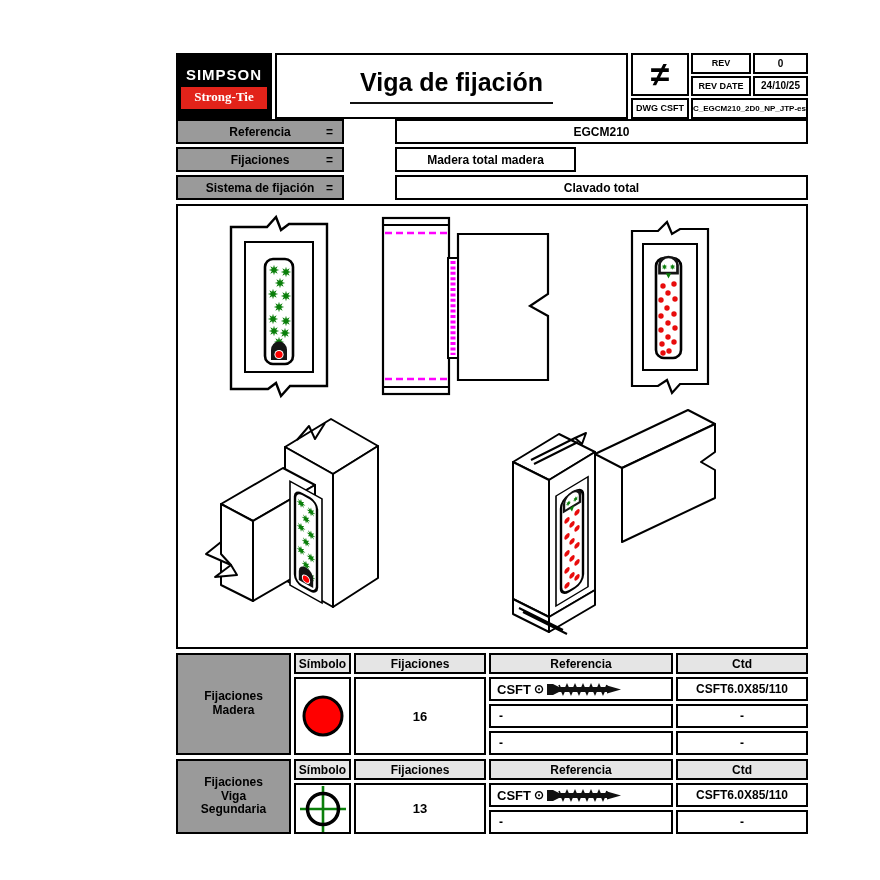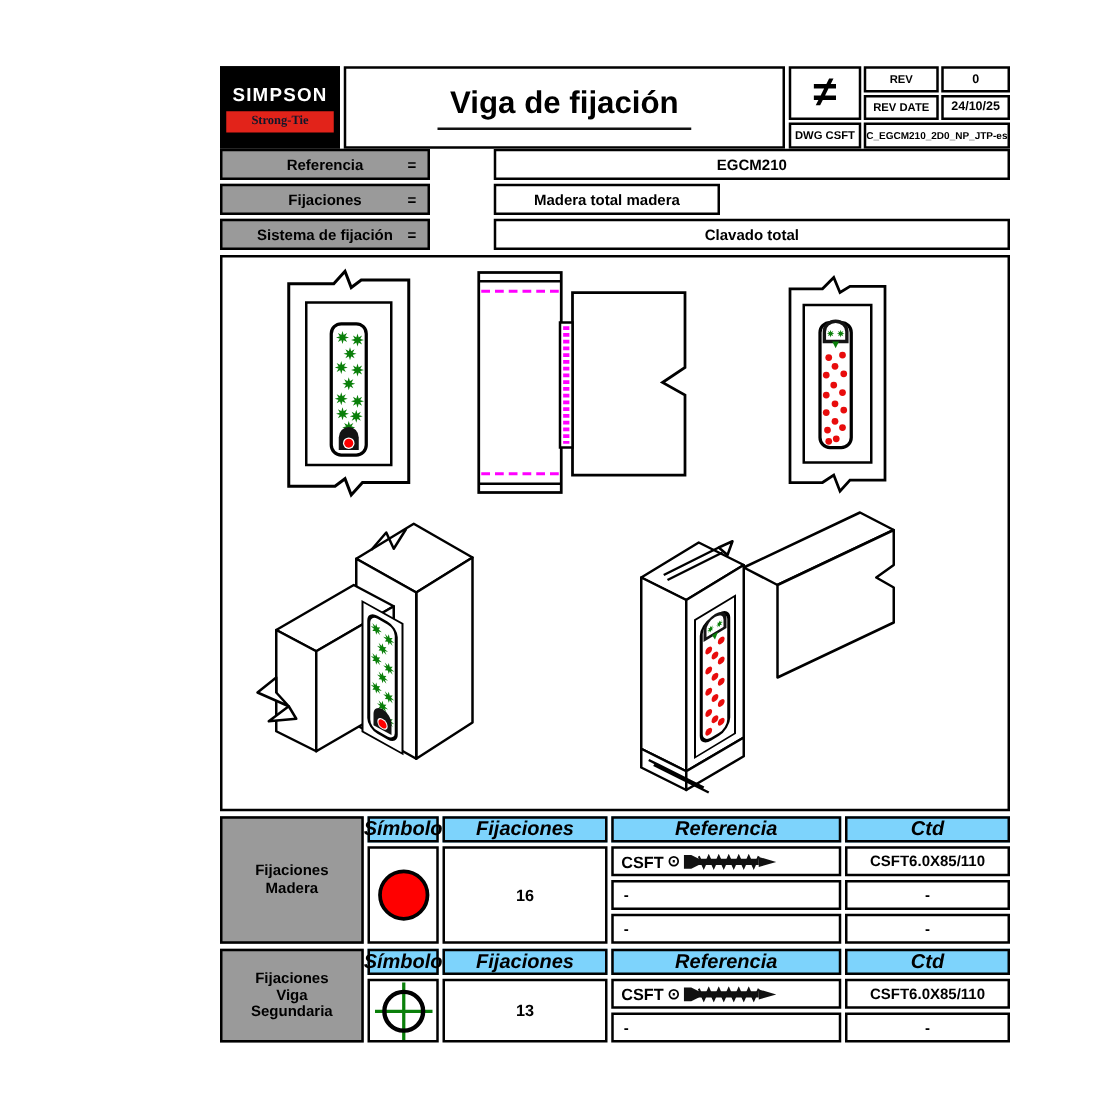--- a/index.html
+++ b/index.html
@@ -5,21 +5,21 @@
   * { box-sizing: border-box; margin: 0; padding: 0; }
   html,body { width: 880px; height: 880px; background: #fff;
     font-family: "Liberation Sans", sans-serif; color: #000; }
   .sheet { position: absolute; left: 176px; top: 53px; width: 632px; }
 
   
   .header-row { display: grid; grid-template-columns: 96px 1fr 177px; gap: 3px; height: 62px; }
   .cellb { border: 2px solid #000; background: #fff; }
   .logo { background: #000; border: 2px solid #000; display: flex; flex-direction: column; justify-content: center; padding: 3px 3px; }
   .logo .simpson { color: #fff; font-weight: bold; font-size: 15px; letter-spacing: 1px; text-align: center; padding: 3px 0 4px 0; }
-  .logo .strongtie { background: #e2231a; color: #0f172a; font-family: "Liberation Serif", serif; font-weight: bold; font-size: 10px; text-align: center; padding: 2px 0 4px 0; }
+  .logo .strongtie { background: #e2231a; color: #ffffff; font-family: "Liberation Serif", serif; font-weight: bold; font-size: 13px; text-align: center; padding: 2px 0 4px 0; }
   .title-cell { display: flex; align-items: center; justify-content: center; }
   .title-cell .ttl { font-size: 25px; font-weight: bold; border-bottom: 2.5px solid #111; padding: 0 10px 5px 10px; }
   .titleblock { display: grid; grid-template-columns: 58px 60px 1fr; grid-template-rows: 1fr 1fr 1fr; gap: 2px; }
   .tb-cell { border: 2px solid #000; display: flex; align-items: center; justify-content: center; font-weight: bold; font-size: 9px; background:#fff; overflow: hidden; white-space: nowrap; }
   .neq { grid-row: 1 / 3; font-size: 34px; font-weight: bold; }
   .tb-val { font-size: 10px; }
   .dwg-val { grid-column: 2 / 4; font-size: 8px; }
 
   
   .info { margin-top: 4px; display: grid; grid-template-columns: 168px 1fr; grid-auto-rows: 25px; gap: 3px; }
@@ -31,21 +31,21 @@
 
   
   .draw { margin-top: 4px; height: 445px; border: 2px solid #000; position: relative; background: #fff; }
   .draw svg { position: absolute; }
 
   
   .legend { margin-top: 4px; display: grid; grid-template-columns: 115px 57px 132px 184px 1fr; gap: 3px; }
   .lg1 { grid-template-rows: 21px 24px 24px 24px; }
   .lg2 { grid-template-rows: 21px 24px 24px; }
   .lcell { border: 2px solid #000; background: #fff; display: flex; align-items: center; justify-content: center; font-weight: bold; font-size: 12px; }
-  .lhead { background: #7dd3fc; font-size: 16px; font-style: italic; }
+  .lhead { background: #e5e5e5; font-size: 12px; }
   .group { grid-row: 1 / -1; background: #9a9a9a; flex-direction: column; line-height: 1.15; }
   .symcell { grid-row: 2 / -1; }
   .ctdcell { grid-row: 2 / -1; font-size: 13px; }
   .fij { justify-content: flex-start; padding-left: 6px; gap: 3px; font-size: 13px; }
   .dash-l { justify-content: flex-start; padding-left: 8px; }
   .headsym { font-size: 12px; }
 </style>
 </head>
 <body>
 

